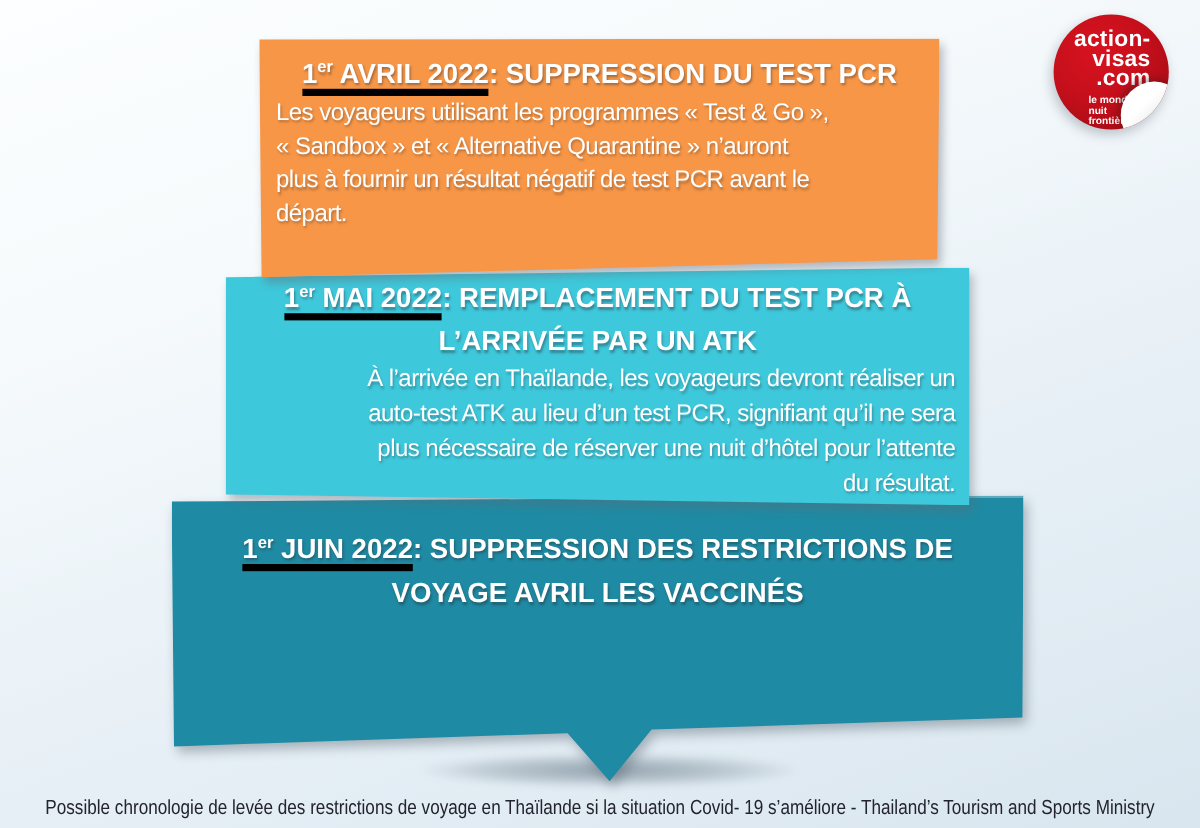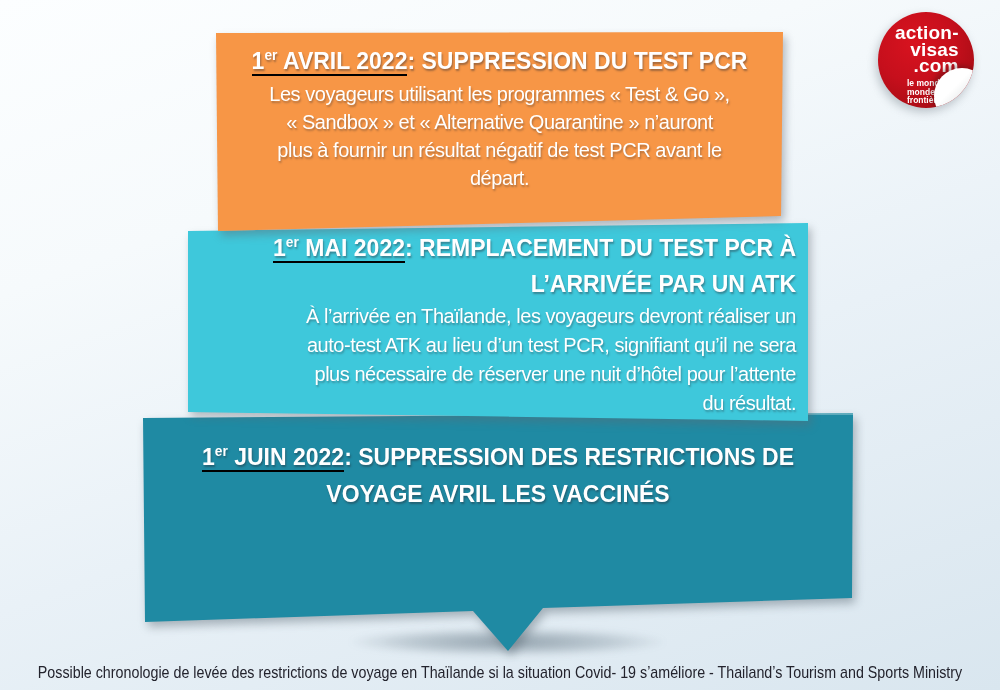--- a/index.html
+++ b/index.html
@@ -25,27 +25,27 @@
                  clip-path: polygon(0px 5px, 710px 0px, 709px 185px, 400px 195px, 365px 238px, 330px 198px, 2px 209px); }
 
   .inner-orange { padding:11px 14px 0; }
   .inner-cyan   { padding:8px 12px 0; }
   .inner-teal   { padding:26px 12px 0; }
 
   .card-title {
     color:#fff; font-weight:bold; text-align:center; font-size:23px; line-height:1.6;
     text-shadow: 1px 2px 2px rgba(40,40,50,0.42);
   }
-  .inner-cyan .card-title { line-height:1.55;text-align:right; }
-  .date-u { border-bottom:2px solid #000000; }
+  .inner-cyan .card-title { line-height:1.55; }
+  .date-u { border-bottom:6px solid #000000; }
   sup { font-size:60%; line-height:0; }
 
   .card-body {
     color:#fff; font-size:20px; letter-spacing:-0.45px; white-space:pre-line;
-    text-shadow: 1px 2px 2px rgba(40,40,50,0.35); text-align:center;
+    text-shadow: 1px 2px 2px rgba(40,40,50,0.35); text-align:left;
   }
   .inner-orange .card-body { line-height:1.40; }
   .inner-cyan   .card-body { line-height:1.44; text-align:right; }
   .inner-teal   .card-body { line-height:1.50; }
 
   
   .ground-shadow {
     position:absolute; left:285px; top:622px; width:445px; height:40px; z-index:0;
     background: radial-gradient(ellipse 50% 50% at 50% 50%,
       rgba(80,100,114,0.55) 0%, rgba(80,100,114,0.25) 45%, rgba(80,100,114,0) 72%);
@@ -112,21 +112,21 @@
 
   <div class="logo">
     <div class="logo-circle">
       <div class="logo-text">
         <div>action-</div>
         <div>visas</div>
         <div>.com</div>
       </div>
       <div class="logo-tag">
         <div>le monde</div>
-        <div>monde</div>
+        <div>nuit</div>
         <div>frontière</div>
       </div>
       <div class="logo-curl"></div>
     </div>
   </div>
 
   <div class="caption">Possible chronologie de levée des restrictions de voyage en Thaïlande si la situation Covid- 19 s’améliore - Thailand’s Tourism and Sports Ministry</div>
 
 </div>
 

